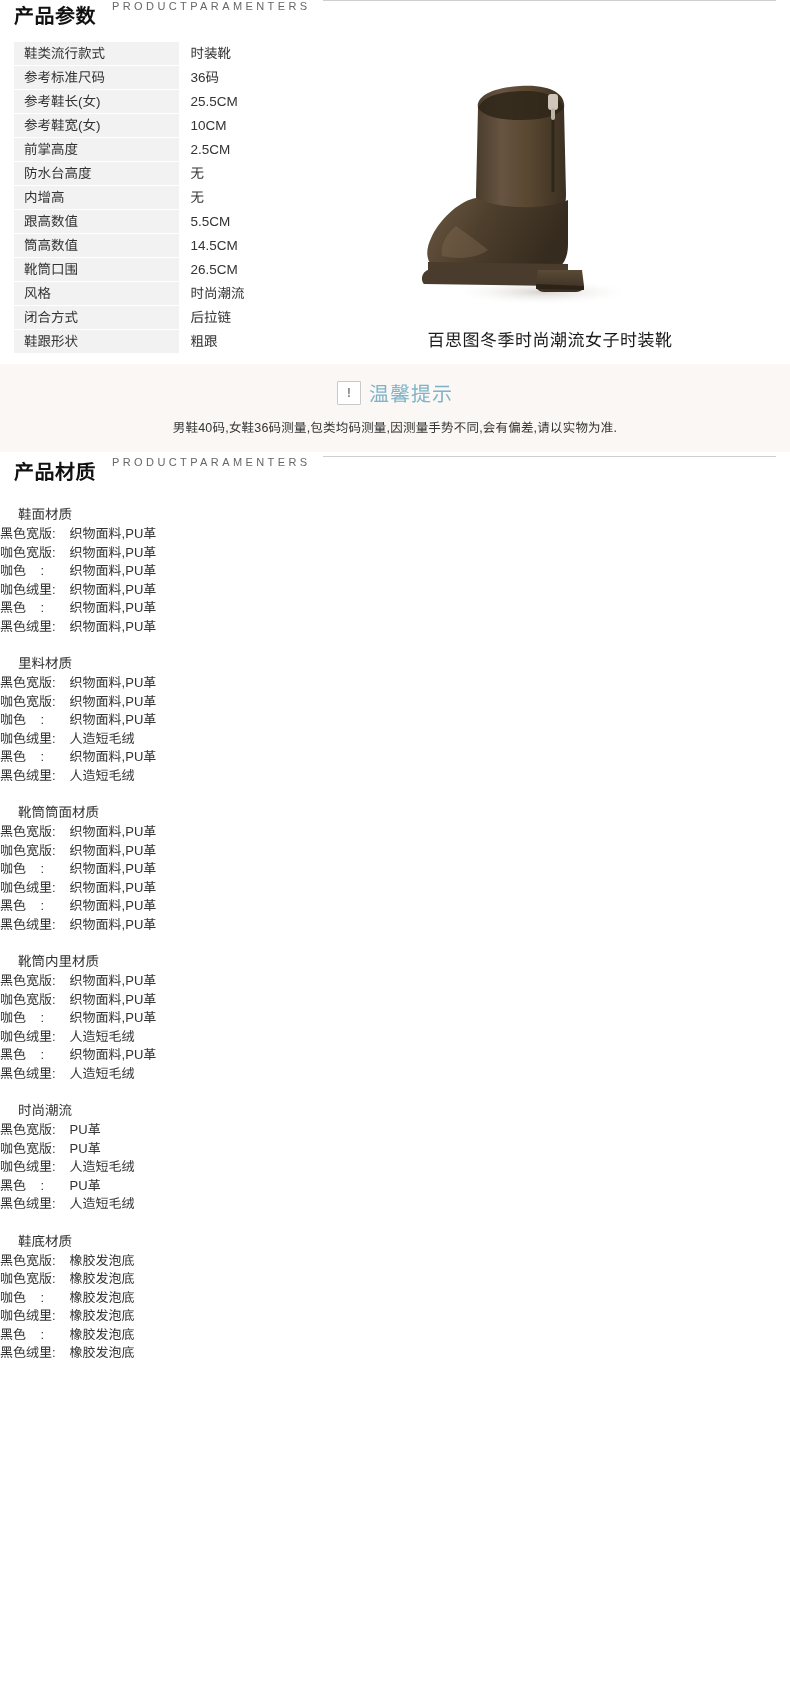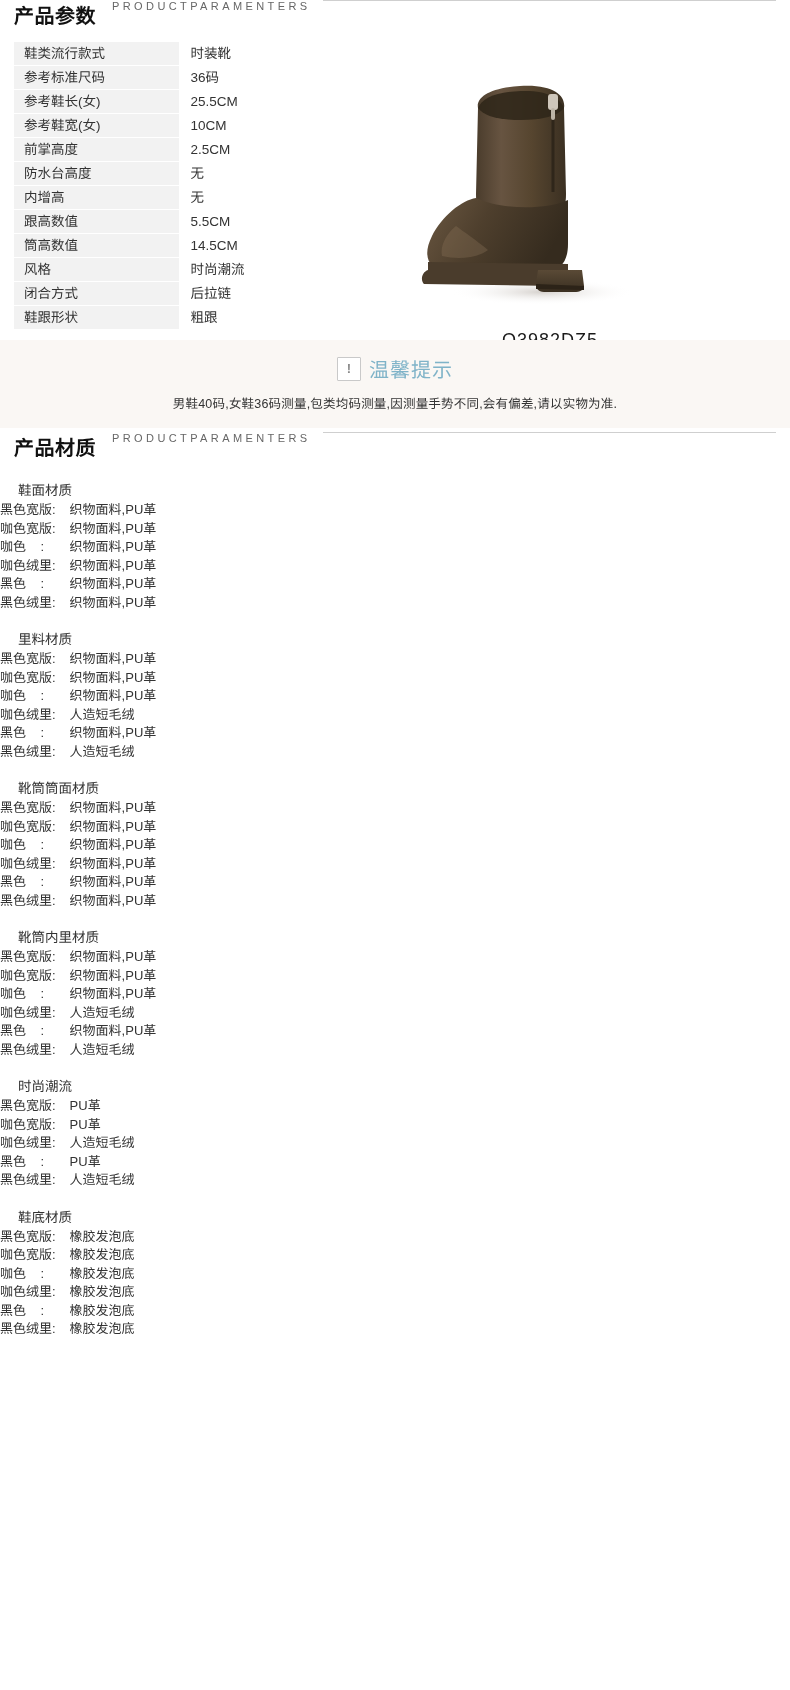--- a/index.html
+++ b/index.html
@@ -232,20 +232,24 @@
             <td class="k">内增高</td>
             <td class="v">无</td>
           </tr>
           <tr>
             <td class="k">跟高数值</td>
             <td class="v">5.5CM</td>
           </tr>
           <tr>
             <td class="k">筒高数值</td>
             <td class="v">14.5CM</td>
+          </tr>
+          <tr>
+            <td class="k">靴筒口围</td>
+            <td class="v">26.5CM</td>
           </tr>
           <tr>
             <td class="k">风格</td>
             <td class="v">时尚潮流</td>
           </tr>
           <tr>
             <td class="k">闭合方式</td>
             <td class="v">后拉链</td>
           </tr>
           <tr>
@@ -301,20 +305,21 @@
                    C106 166 94 158 86 152 Z" fill="#8a7458" opacity="0.35"></path>
 
           <path d="M58 196 C52 198 50 206 54 210 L186 212 C196 212 200 206 198 198
                    L198 190 L58 188 Z" fill="#4a3c2c"></path>
 
           <path d="M168 196 L212 196 L214 212 C214 216 210 218 204 218
                    L174 218 C168 218 166 214 166 210 Z" fill="url(#heelG)"></path>
           <path d="M166 210 L214 212 L214 216 L166 215 Z" fill="#2c2318"></path>
         </svg>
       </div>
+      <div class="product-name">百思图冬季时尚潮流女子时装靴</div>
       <div class="product-code">O3982DZ5</div>
     </div>
   </div>
 
   <div class="tip-band">
     <div class="tip-title-row">
       <span class="tip-mark">!</span>
       <span class="tip-title">温馨提示</span>
     </div>
     <div class="tip-text">男鞋40码,女鞋36码测量,包类均码测量,因测量手势不同,会有偏差,请以实物为准.</div>

